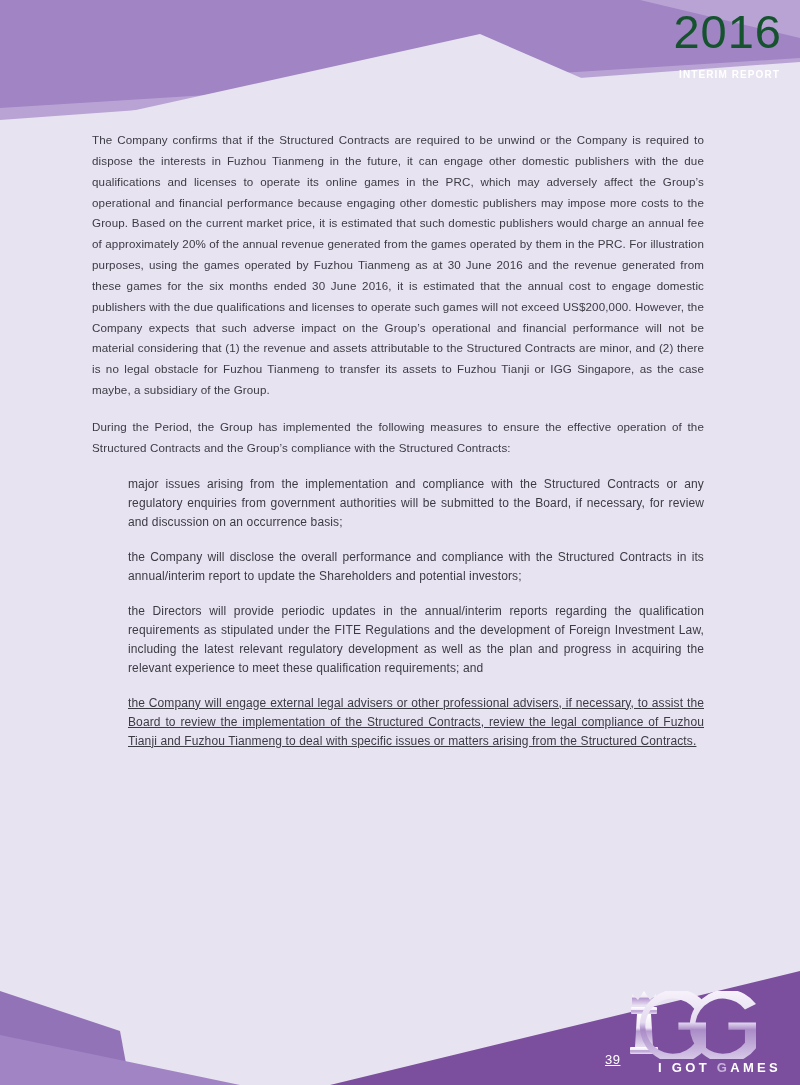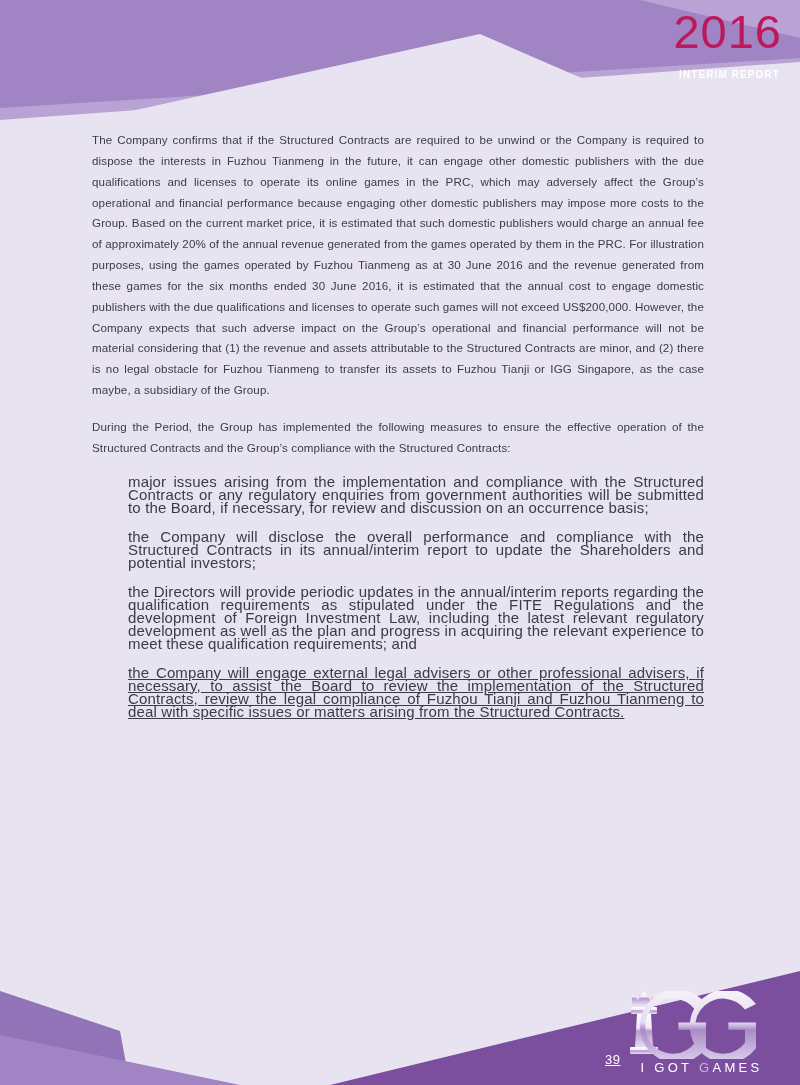--- a/index.html
+++ b/index.html
@@ -31,21 +31,21 @@
     top: 8px;
     right: 18px;
     text-align: right;
     line-height: 1;
     z-index: 5;
   }
   .year {
     font-family: "Liberation Sans", sans-serif;
     font-size: 47px;
     font-weight: 300;
-    color: #be185d;
+    color: #14532d;
     letter-spacing: 1px;
     line-height: 1;
     display: block;
   }
   .interim {
     font-family: "Liberation Sans", sans-serif;
     font-size: 10px;
     font-weight: bold;
     color: #ffffff;
     letter-spacing: 1.1px;
@@ -68,22 +68,22 @@
     line-height: 20.85px;
     color: #3b3b44;
     text-align: justify;
     text-justify: inter-word;
     letter-spacing: 0.01em;
   }
   p.indent {
     margin: 0 0 16px 0;
     margin-left: 36px;
     width: 576px;
-    font-size: 15px;
-    line-height: 13px;
+    font-size: 12px;
+    line-height: 19px;
     color: #3b3b44;
     text-align: justify;
     text-justify: inter-word;
     letter-spacing: 0.01em;
   }
   p.indent.last { margin-bottom: 0; text-decoration: underline; }
 
   
   .footer-art {
     position: absolute;
@@ -109,27 +109,26 @@
     position: absolute;
     bottom: 10px;
     right: 18px;
     z-index: 6;
     text-align: right;
   }
   .logo-mark { display: block; }
   .logo-tag {
     display: block;
     font-size: 13px;
-    font-weight: normal;
+    font-weight: bold;
     letter-spacing: 3.3px;
     color: #ffffff;
     margin-top: 1px;
     margin-right: 1px;
     white-space: nowrap;
-    text-align: center;
   }
   .logo-tag .dim { color: #c9b4dd; }
 </style>
 </head>
 <body>
 
 <div class="page">
 
   <div class="header-art">
     <svg width="800" height="140" viewBox="0 0 800 140" xmlns="http://www.w3.org/2000/svg">

